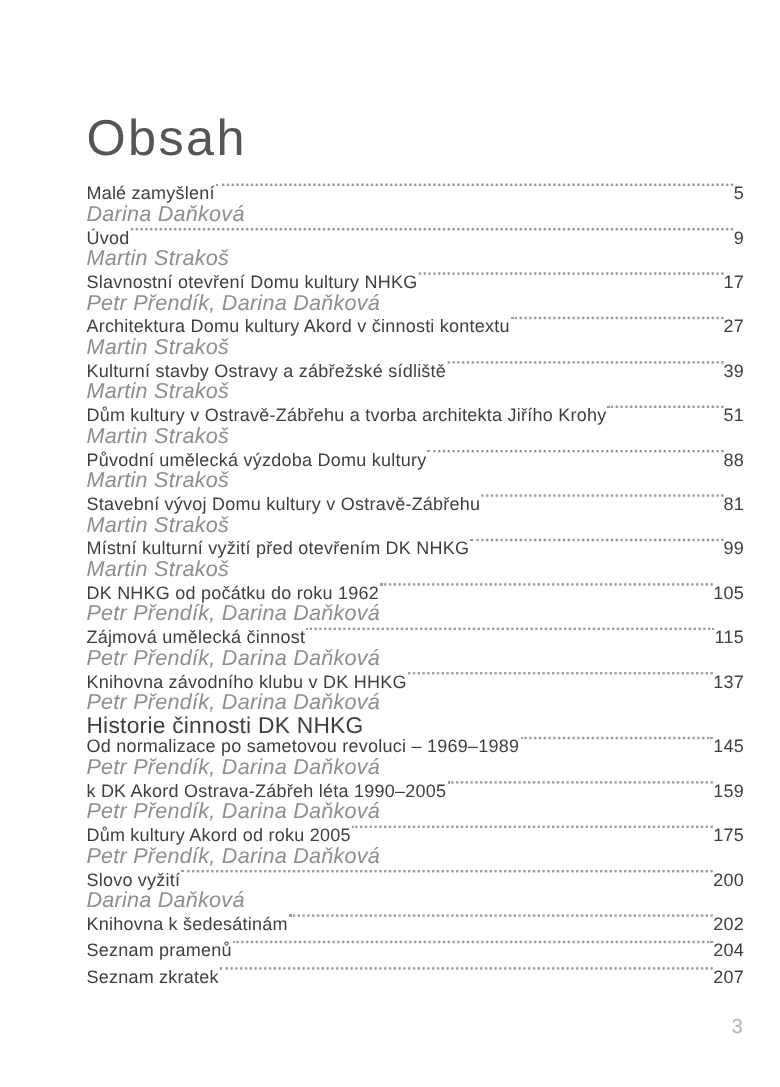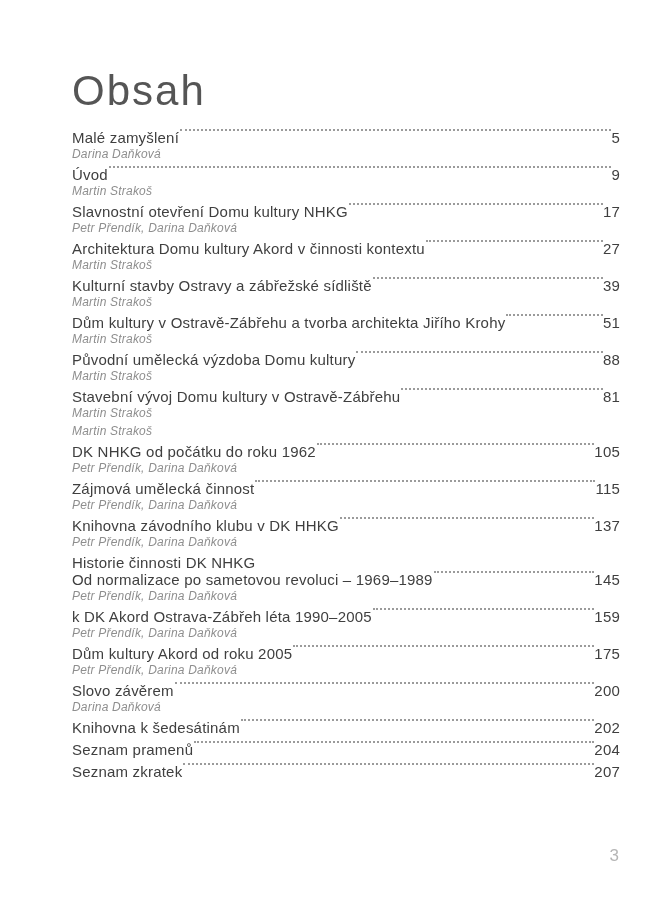--- a/index.html
+++ b/index.html
@@ -5,35 +5,35 @@
   html, body { margin: 0; padding: 0; background: #ffffff; }
   body {
     font-family: "Liberation Sans", "DejaVu Sans", sans-serif;
     width: 650px; height: 906px;
     position: relative;
     overflow: hidden;
   }
   .page {
     position: absolute; inset: 0;
     background: #ffffff;
-    padding: 68px 30px 0 72px;
+    padding: 92px 30px 0 72px;
     box-sizing: border-box;
   }
   .heading {
     font-size: 42px;
     font-weight: 100;
     color: var(--heading, #555555);
     letter-spacing: 2px;
     line-height: 46px;
     margin: 0 0 15px 0;
   }
   .toc { }
   .entry { margin-bottom: 5px; }
   .title-line {
-    font-size: 15px;
+    font-size: 19px;
     line-height: 17px;
     color: var(--title, #3f3f3f);
     letter-spacing: 0.2px;
     white-space: nowrap;
   }
   .title-row {
     display: flex;
     align-items: flex-start;
   }
   .title-row .title {
@@ -52,21 +52,21 @@
     margin: 0 0 3px 1px;
   }
   .pageno {
     flex: 0 0 auto;
     font-size: 15px;
     line-height: 17px;
     color: var(--title, #3f3f3f);
     letter-spacing: 0.2px;
   }
   .authors {
-    font-size: 12px;
+    font-size: 18px;
     line-height: 13px;
     margin-top: 2px;
     font-style: italic;
     color: var(--author, #8e8e8e);
     letter-spacing: 0.2px;
     white-space: nowrap;
   }
   .folio {
     position: absolute;
     top: 846px;
@@ -139,20 +139,25 @@
       </div>
       <div class="entry">
         <div class="title-row">
           <span class="title">Stavební vývoj Domu kultury v Ostravě-Zábřehu</span>
           <span class="leader"></span>
           <span class="pageno">81</span>
         </div>
         <div class="authors">Martin Strakoš</div>
       </div>
       <div class="entry">
+        <div class="title-row">
+          <span class="title">Místní kulturní vyžití před otevřením DK NHKG</span>
+          <span class="leader"></span>
+          <span class="pageno">99</span>
+        </div>
         <div class="authors">Martin Strakoš</div>
       </div>
       <div class="entry">
         <div class="title-row">
           <span class="title">DK NHKG od počátku do roku 1962</span>
           <span class="leader"></span>
           <span class="pageno">105</span>
         </div>
         <div class="authors">Petr Přendík, Darina Daňková</div>
       </div>
@@ -192,21 +197,21 @@
       <div class="entry">
         <div class="title-row">
           <span class="title">Dům kultury Akord od roku 2005</span>
           <span class="leader"></span>
           <span class="pageno">175</span>
         </div>
         <div class="authors">Petr Přendík, Darina Daňková</div>
       </div>
       <div class="entry">
         <div class="title-row">
-          <span class="title">Slovo závěrem</span>
+          <span class="title">Slovo vyžití</span>
           <span class="leader"></span>
           <span class="pageno">200</span>
         </div>
         <div class="authors">Darina Daňková</div>
       </div>
       <div class="entry">
         <div class="title-row">
           <span class="title">Knihovna k šedesátinám</span>
           <span class="leader"></span>
           <span class="pageno">202</span>

